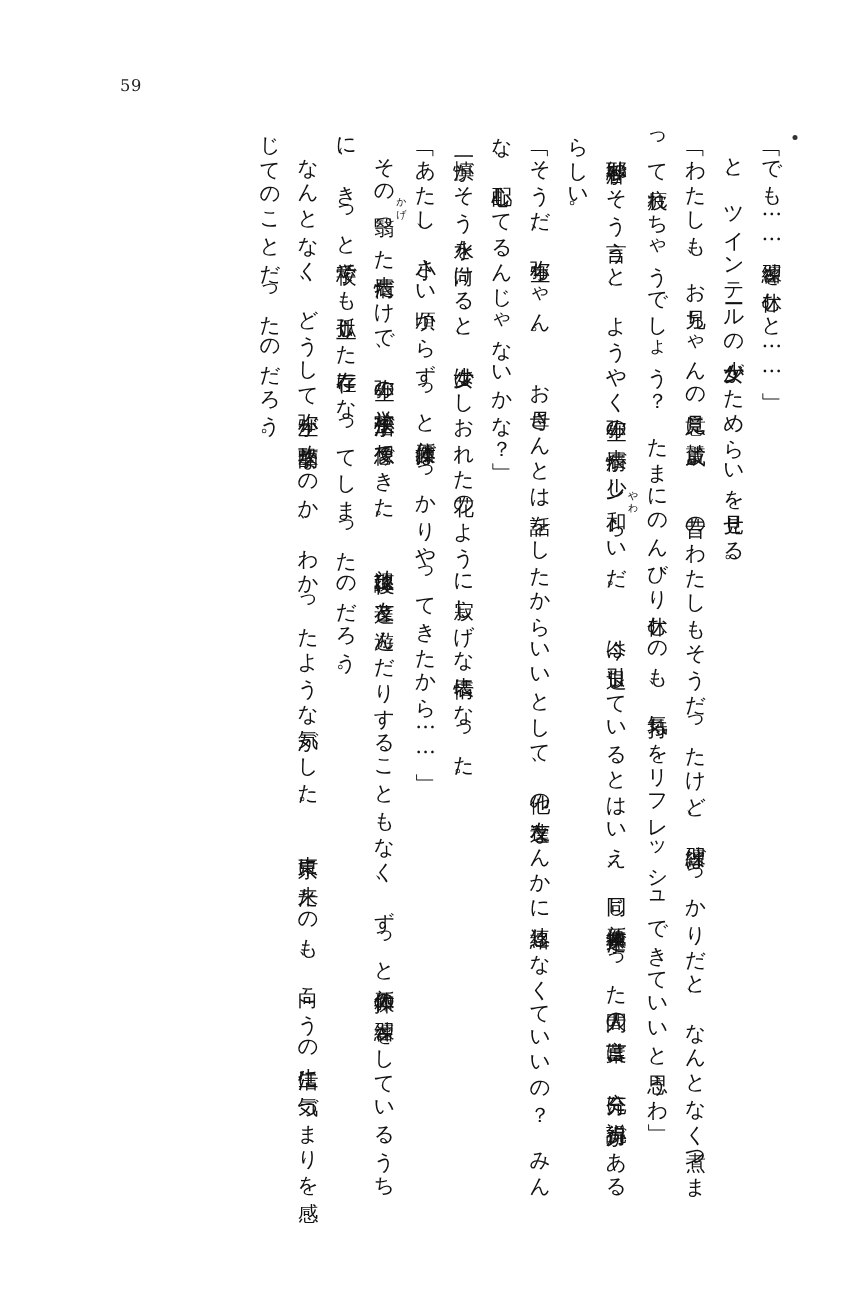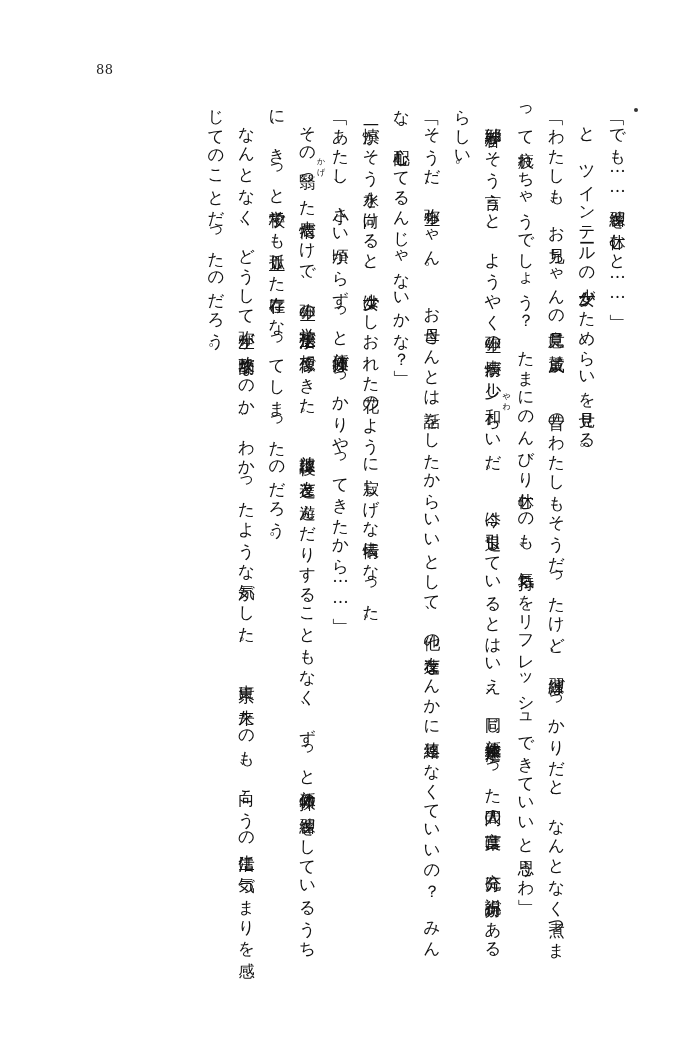--- a/index.html
+++ b/index.html
@@ -65,21 +65,21 @@
     height: 4px;
     border-radius: 50%;
     background: #333333;
   }
 </style>
 </head>
 <body>
 
 <div class="page">
 
-  <div class="page-number">88</div>
+  <div class="page-number">59</div>
 
   <div class="dot-mark"></div>
 
   <div class="body-text">
     <p class="indent">「でも……練習を休むと……」</p>
     <p class="indent">と、ツインテールの少女がためらいを見せる。</p>
     <p class="indent">「わたしも、お兄ちゃんの意見に賛成よ。　昔のわたしもそうだったけど、練習ばっかりだと、なんとなく煮つまって疲れちゃうでしょう？　たまにのんびり休むのも、気持ちをリフレッシュできていいと思うわ」</p>
     <p class="indent">紗耶香がそう言うと、ようやく弥生の表情が少し<ruby>和<rt>やわ</rt></ruby>らいだ。　今は引退しているとはいえ、同じ新体操選手だった人間の言葉は、充分に説得力があるらしい。</p>
     <p class="indent">「そうだ、弥生ちゃん。　お母さんとは話をしたからいいとして、他の友達なんかに連絡しなくていいの？　みんな、心配してるんじゃないかな？」</p>
     <p class="indent">慎一がそう水を向けると、少女はしおれた花のように寂しげな表情になった。</p>

